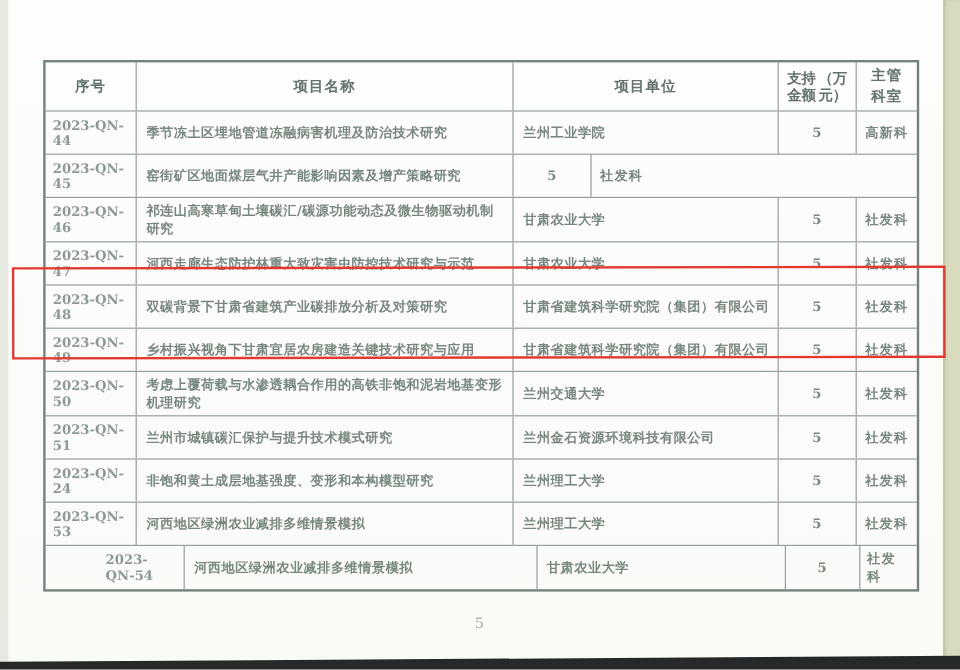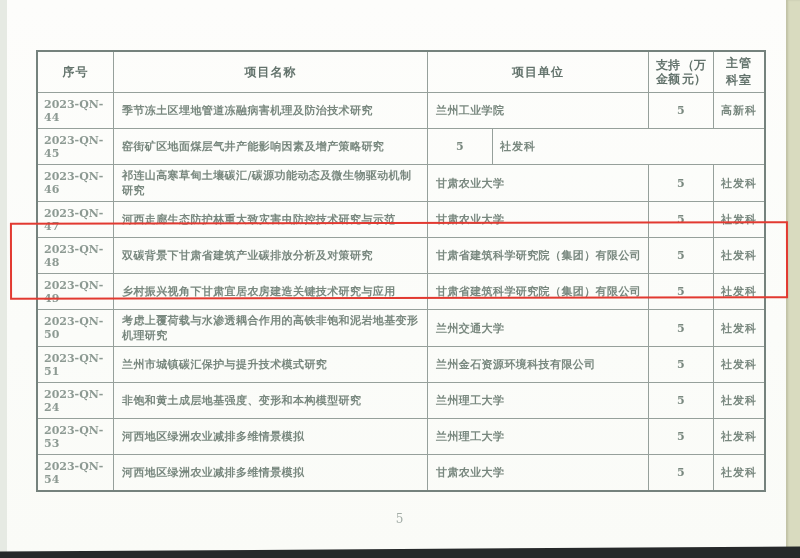--- a/index.html
+++ b/index.html
@@ -27,21 +27,21 @@
     background:#26292a; transform:rotate(-0.35deg);
   }
   
   .table {
     position:absolute; left:36px; top:50px; width:730px;
     border:2px solid #75827d;
     background:transparent;
     color:#79887f;
   }
   .tr { display:flex; border-bottom:1px solid #96a09b; }
-  .tr:last-child { border-bottom:none; }
+  .tr:last-child { border-bottom:none;padding-left:44px; }
   .td {
     border-right:1px solid #96a09b;
     display:flex; align-items:center;
     min-height:35px;
     font-size:11px; letter-spacing:0.4px;
     padding:3px 6px;
     font-weight:bold;
   }
   .td:last-child { border-right:none; }
   .col-id   { width:76px;  justify-content:center; color:#8d9a93; letter-spacing:0; font-size:11px; }

